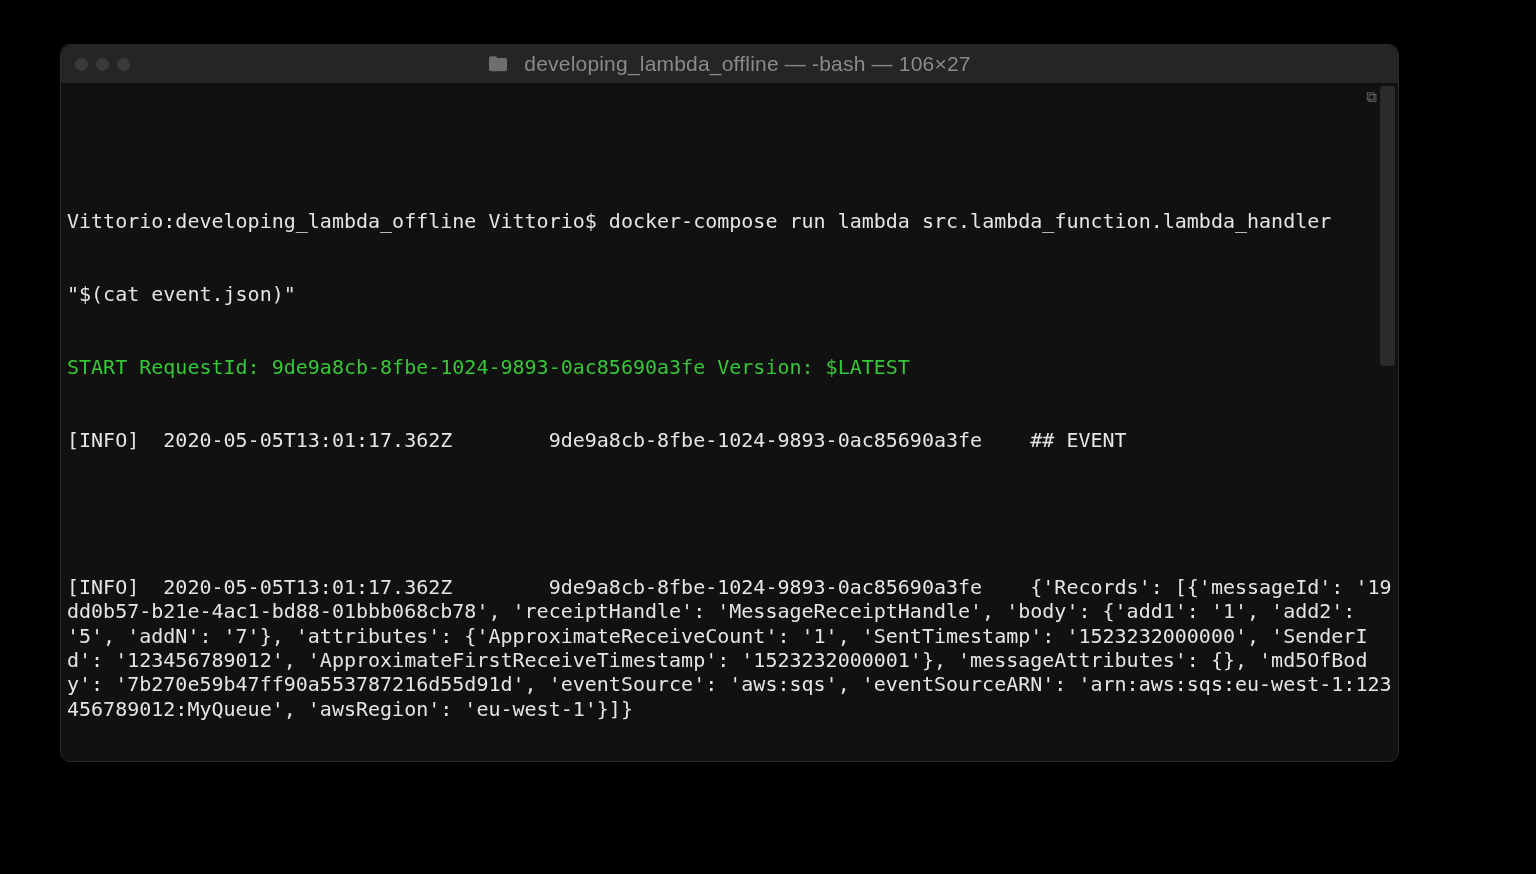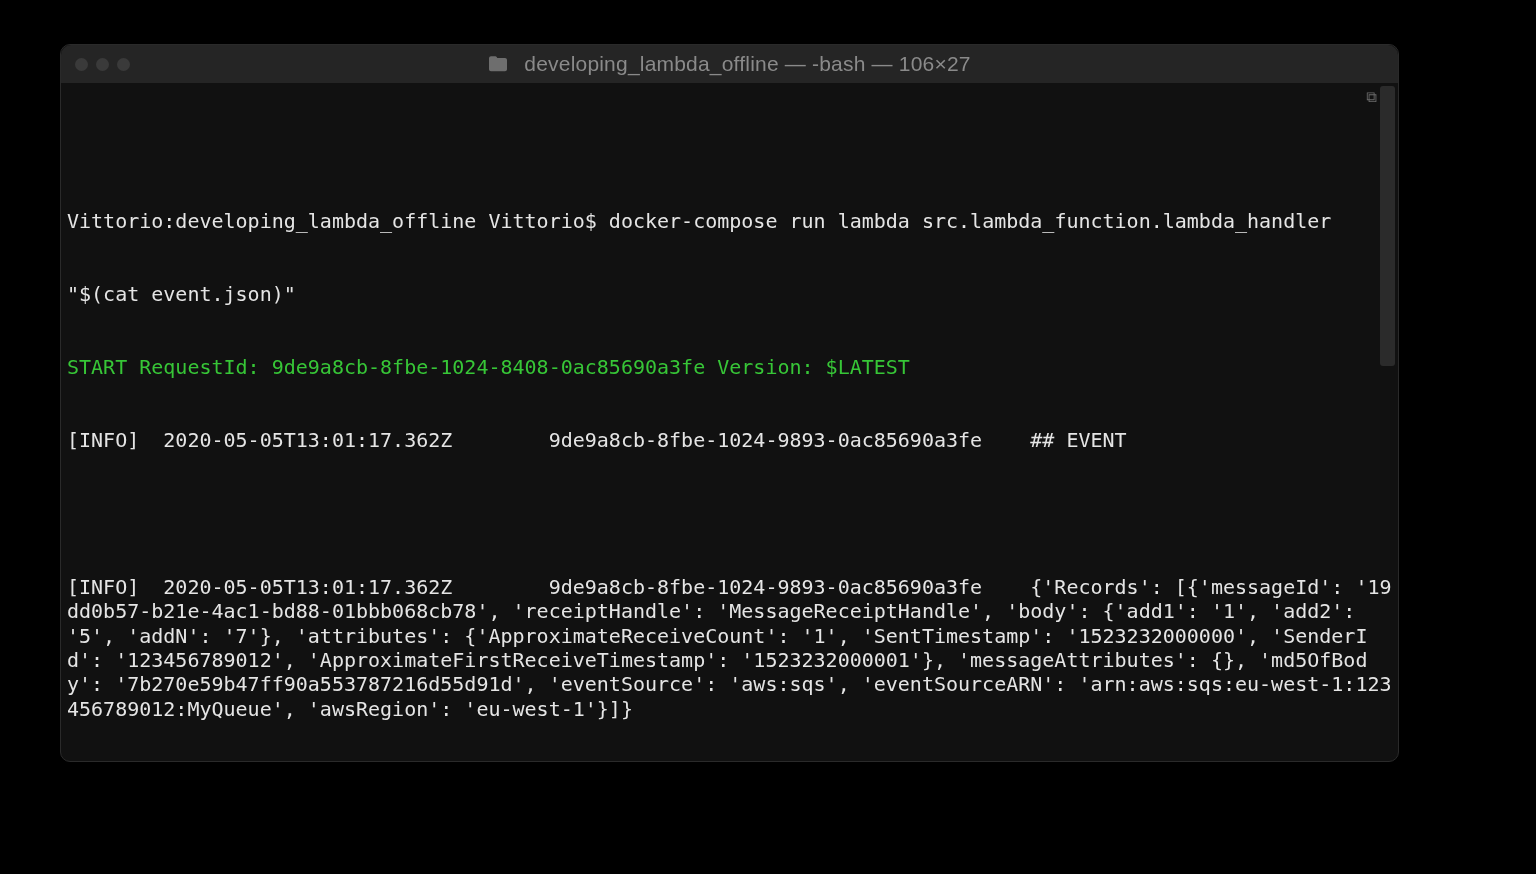--- a/index.html
+++ b/index.html
@@ -109,21 +109,21 @@
       <span>developing_lambda_offline — -bash — 106×27</span>
     </div>
   </div>
 
   <div class="term">
     <div class="scrollbar"></div>
     <span class="menu-icon">⧉</span>
 
     <span class="row"><span>Vittorio:developing_lambda_offline Vittorio$ </span><span>docker-compose run lambda src.lambda_function.lambda_handler </span></span>
     <span class="row">"$(cat event.json)"</span>
-    <span class="row green">START RequestId: 9de9a8cb-8fbe-1024-8408-0ac85690a3fe Version: $LATEST</span>
+    <span class="row green">START RequestId: 9de9a8cb-8fbe-1024-9893-0ac85690a3fe Version: $LATEST</span>
     <span class="row">[INFO]  2020-05-05T13:01:17.362Z        9de9a8cb-8fbe-1024-9893-0ac85690a3fe    ## EVENT</span>
     <span class="row">&nbsp;</span>
     <span class="row">[INFO]  2020-05-05T13:01:17.362Z        9de9a8cb-8fbe-1024-9893-0ac85690a3fe    {'Records': [{'messageId': '19dd0b57-b21e-4ac1-bd88-01bbb068cb78', 'receiptHandle': 'MessageReceiptHandle', 'body': {'add1': '1', 'add2': '5', 'addN': '7'}, 'attributes': {'ApproximateReceiveCount': '1', 'SentTimestamp': '1523232000000', 'SenderId': '123456789012', 'ApproximateFirstReceiveTimestamp': '1523232000001'}, 'messageAttributes': {}, 'md5OfBody': '7b270e59b47ff90a553787216d55d91d', 'eventSource': 'aws:sqs', 'eventSourceARN': 'arn:aws:sqs:eu-west-1:123456789012:MyQueue', 'awsRegion': 'eu-west-1'}]}</span>
     
     
     
     
     
     
     

